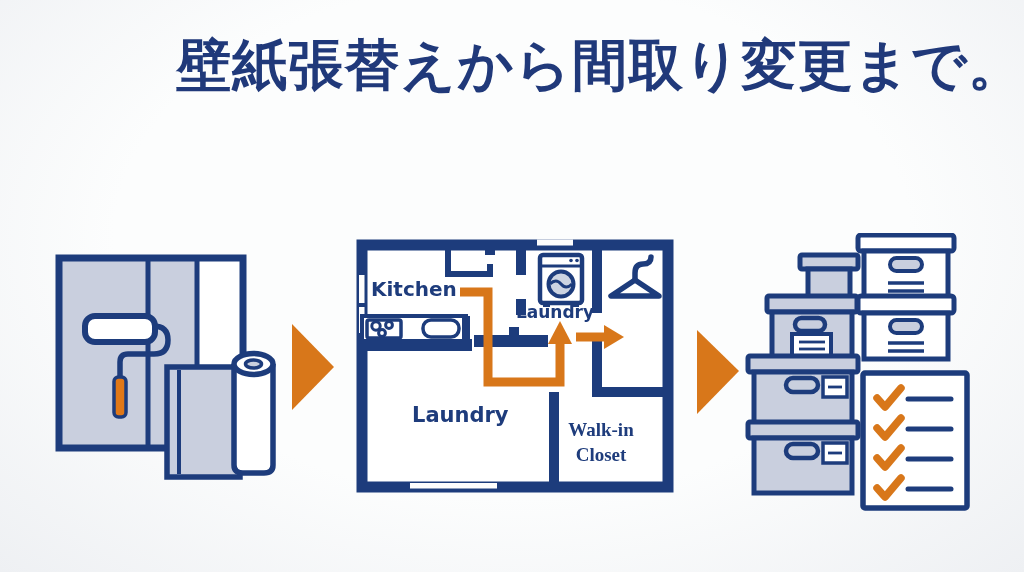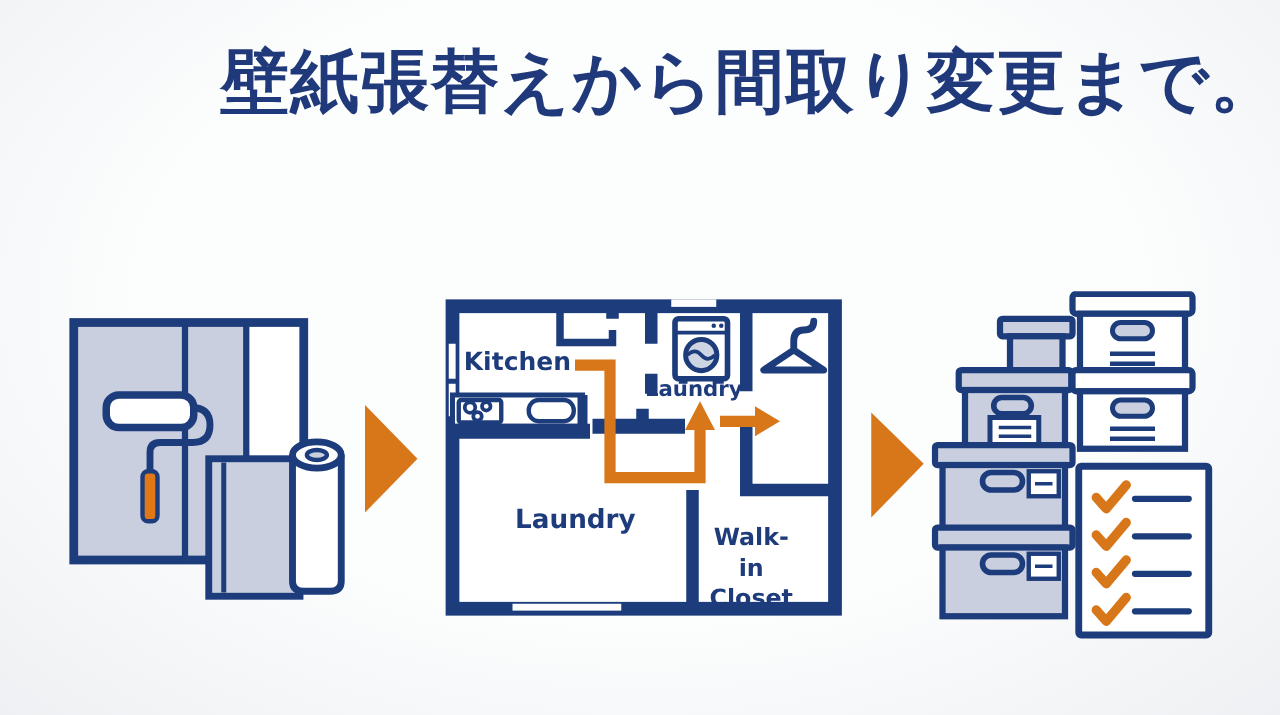--- a/index.html
+++ b/index.html
@@ -14,21 +14,21 @@
     font-family:"DejaVu Sans","Liberation Sans",sans-serif;
   }
   .abs{position:absolute;}
   .room-label{
     position:absolute;color:#1e3c7c;font-weight:700;
     font-family:"DejaVu Sans","Liberation Sans",sans-serif;
   }
   .lbl-kitchen{left:19px;top:42px;font-size:20px;}
   .lbl-laundry{left:158px;top:67px;width:90px;text-align:center;font-size:17px;}
   .lbl-living{left:60px;top:168px;width:70px;text-align:center;font-size:21px;}
-  .lbl-walkin{left:210px;top:183px;width:78px;text-align:center;font-size:19px;line-height:1.3;}
+  .lbl-walkin{left:210px;top:183px;width:78px;text-align:center;font-size:19px;line-height:1.3;font-family:Liberation Serif, serif;}
 </style>
 </head>
 <body>
 
 <div class="canvas">
 
   <div class="headline">
     <div>壁紙張替えから間取り変更まで。</div>
   </div>
 

